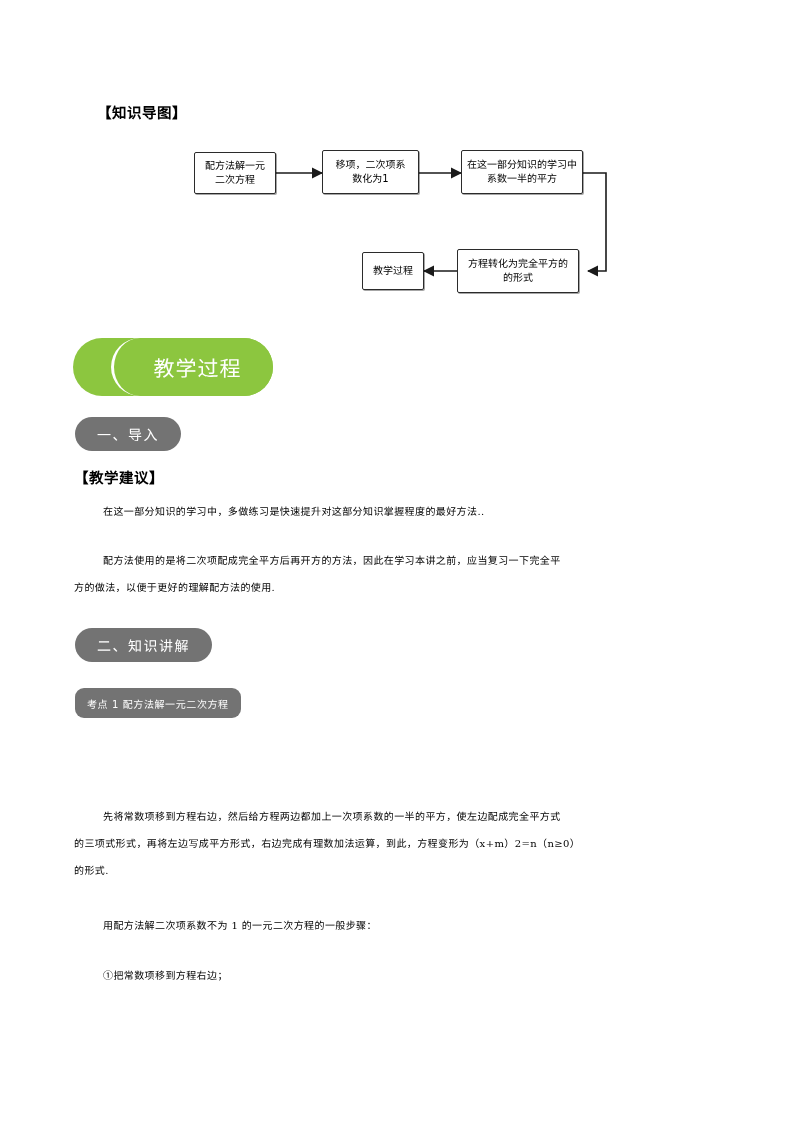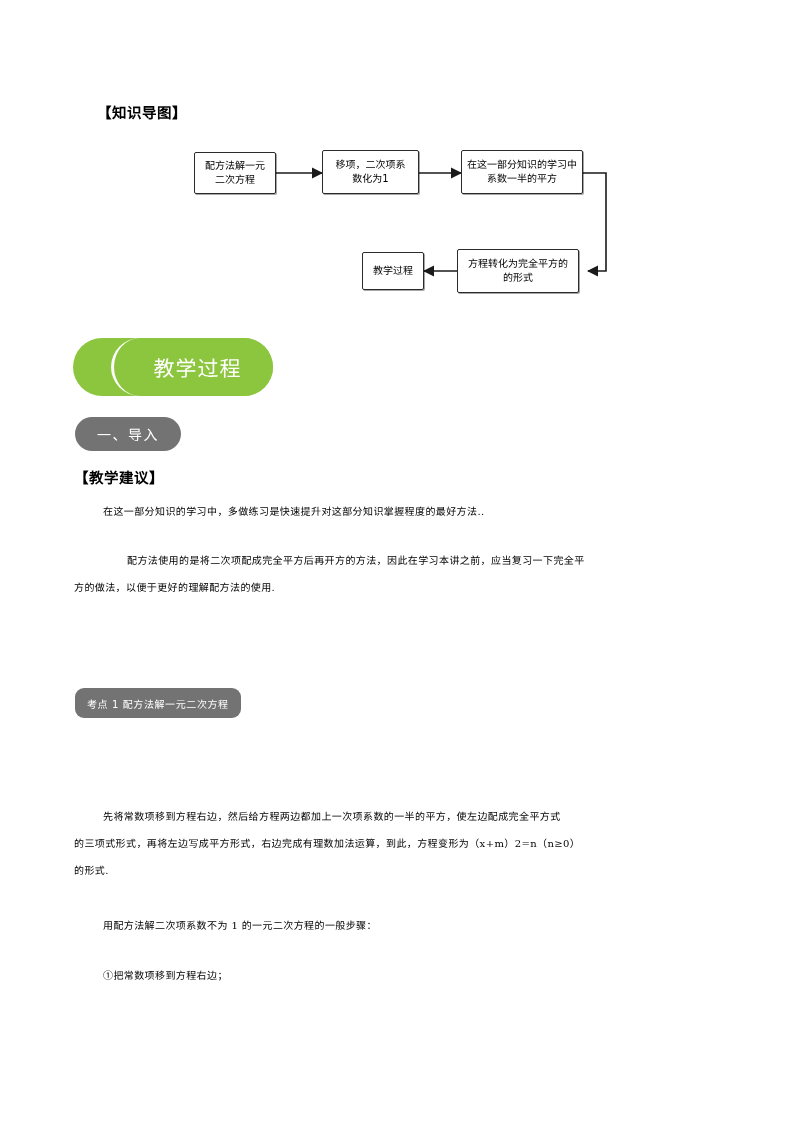--- a/index.html
+++ b/index.html
@@ -190,24 +190,27 @@
   </div>
 
   <div class="pill round" style="left:75px; top:417px; height:34px;">
     <span>一、导入</span>
   </div>
 
   <div class="bracket-heading" style="left:74px; top:466px;">【教学建议】</div>
 
   <div class="para" style="left:103px; top:498px;">在这一部分知识的学习中，多做练习是快速提升对这部分知识掌握程度的最好方法..</div>
 
-  <div class="para" style="left:103px; top:547px;margin-left:24px;">配方法使用的是将二次项配成完全平方后再开方的方法，因此在学习本讲之前，应当复习一下完全平</div>
+  <div class="para" style="left:103px; top:547px;">配方法使用的是将二次项配成完全平方后再开方的方法，因此在学习本讲之前，应当复习一下完全平</div>
 
   <div class="para" style="left:74px; top:574px;">方的做法，以便于更好的理解配方法的使用.</div>
 
+  <div class="pill round" style="left:75px; top:628px; height:34px;">
+    <span>二、知识讲解</span>
+  </div>
 
   <div class="pill soft" style="left:75px; top:688px; height:30px;">
     <span>考点 1  配方法解一元二次方程</span>
   </div>
 
 
   <div class="para" style="left:103px; top:803px;">先将常数项移到方程右边，然后给方程两边都加上一次项系数的一半的平方，使左边配成完全平方式</div>
 
   <div class="para" style="left:74px; top:830px;">的三项式形式，再将左边写成平方形式，右边完成有理数加法运算，到此，方程变形为（x+m）2=n（n≥0）</div>
 

